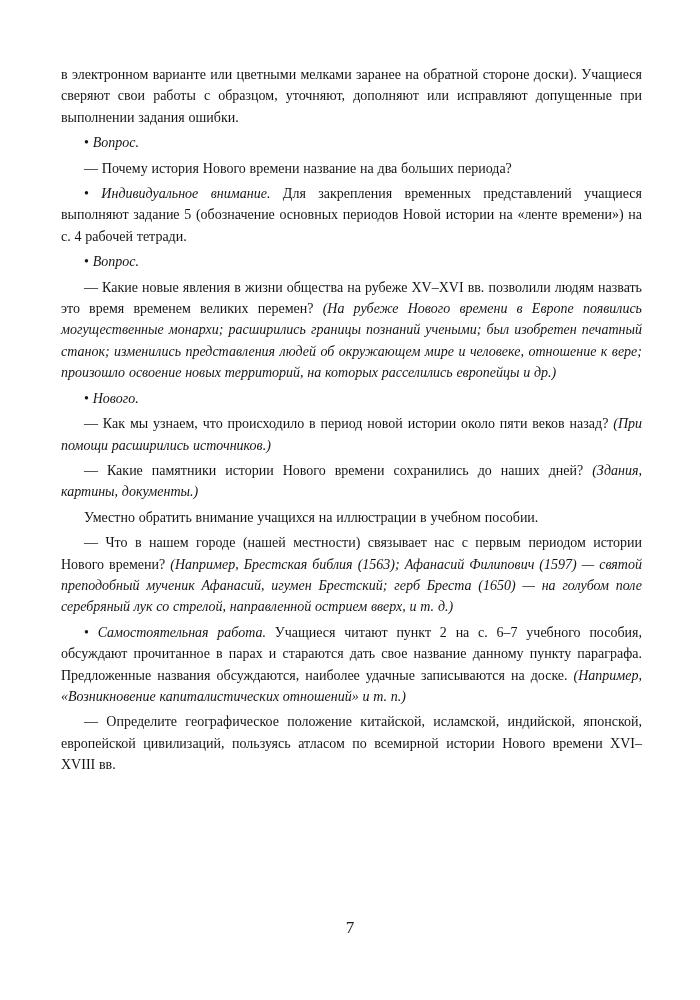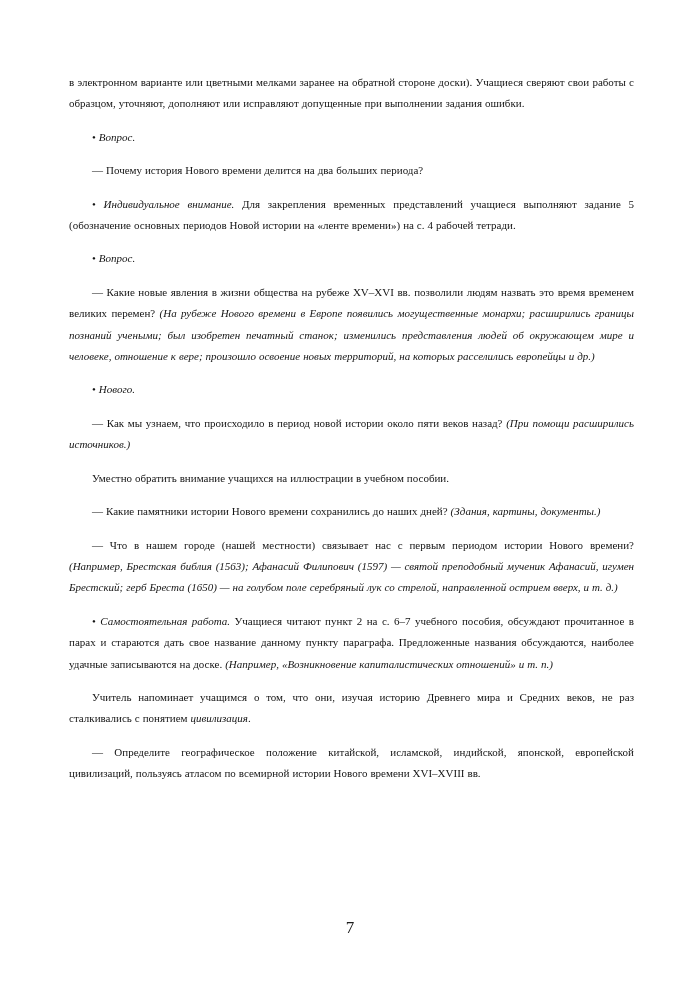--- a/index.html
+++ b/index.html
@@ -20,24 +20,24 @@
     inset: 0;
     background: #ffffff;
   }
   .text-block {
     position: absolute;
     left: 57px;
     top: 60px;
     width: 589px;
   }
   p.para {
-    margin: 12px;
+    margin: 4px;
     padding: 0;
     text-align: justify;
-    font-size: 11px;
+    font-size: 14px;
     line-height: 21.4px;
     word-spacing: 0.02em;
   }
   p.para.indent {
     text-indent: 23px;
     font-family: Liberation Serif, serif;
   }
   .it {
     font-style: italic;
   }
@@ -52,27 +52,26 @@
     color: #1a1a1a;
   }
 </style>
 </head>
 <body>
 
 <div class="page">
   <div class="text-block">
       <p class="para"><span>в электронном варианте или цветными мелками заранее на обратной стороне доски). Учащиеся сверяют свои работы с образцом, уточняют, дополняют или исправляют допущенные при выполнении задания ошибки.</span></p>
       <p class="para indent"><span>• </span><span class="it">Вопрос.</span></p>
-      <p class="para indent"><span>— Почему история Нового времени делится на два больших периода?</span></p>
+      <p class="para indent"><span>— Почему история Нового времени название на два больших периода?</span></p>
       <p class="para indent"><span>• </span><span class="it">Индивидуальное внимание.</span><span> Для закрепления временных представлений учащиеся выполняют задание 5 (обозначение основных периодов Новой истории на «ленте времени») на с. 4 рабочей тетради.</span></p>
       <p class="para indent"><span>• </span><span class="it">Вопрос.</span></p>
       <p class="para indent"><span>— Какие новые явления в жизни общества на рубеже XV–XVI вв. позволили людям назвать это время временем великих перемен? </span><span class="it">(На рубеже Нового времени в Европе появились могущественные монархи; расширились границы познаний учеными; был изобретен печатный станок; изменились представления людей об окружающем мире и человеке, отношение к вере; произошло освоение новых территорий, на которых расселились европейцы и др.)</span></p>
       <p class="para indent"><span>• </span><span class="it">Нового.</span></p>
       <p class="para indent"><span>— Как мы узнаем, что происходило в период новой истории около пяти веков назад? </span><span class="it">(При помощи расширились источников.)</span></p>
+      <p class="para indent"><span>— Какие памятники истории Нового времени сохранились до наших дней? </span><span class="it">(Здания, картины, документы.)</span></p>
       <p class="para indent"><span>Уместно обратить внимание учащихся на иллюстрации в учебном пособии.</span></p>
-      <p class="para indent"><span>— Какие памятники истории Нового времени сохранились до наших дней? </span><span class="it">(Здания, картины, документы.)</span></p>
       <p class="para indent"><span>— Что в нашем городе (нашей местности) связывает нас с первым периодом истории Нового времени? </span><span class="it">(Например, Брестская библия (1563); Афанасий Филипович (1597) — святой преподобный мученик Афанасий, игумен Брестский; герб Бреста (1650) — на голубом поле серебряный лук со стрелой, направленной острием вверх, и т. д.)</span></p>
       <p class="para indent"><span>• </span><span class="it">Самостоятельная работа.</span><span> Учащиеся читают пункт 2 на с. 6–7 учебного пособия, обсуждают прочитанное в парах и стараются дать свое название данному пункту параграфа. Предложенные названия обсуждаются, наиболее удачные записываются на доске. </span><span class="it">(Например, «Возникновение капиталистических отношений» и т. п.)</span></p>
-      <p class="para indent"><span>Учитель напоминает учащимся о том, что они, изучая историю Древнего мира и Средних веков, не раз сталкивались с понятием </span><span class="it">цивилизация</span><span>.</span></p>
       <p class="para indent"><span>— Определите географическое положение китайской, исламской, индийской, японской, европейской цивилизаций, пользуясь атласом по всемирной истории Нового времени XVI–XVIII вв.</span></p>
     </div>
   <div class="page-number">7</div>
 </div>
 
 </body></html>

